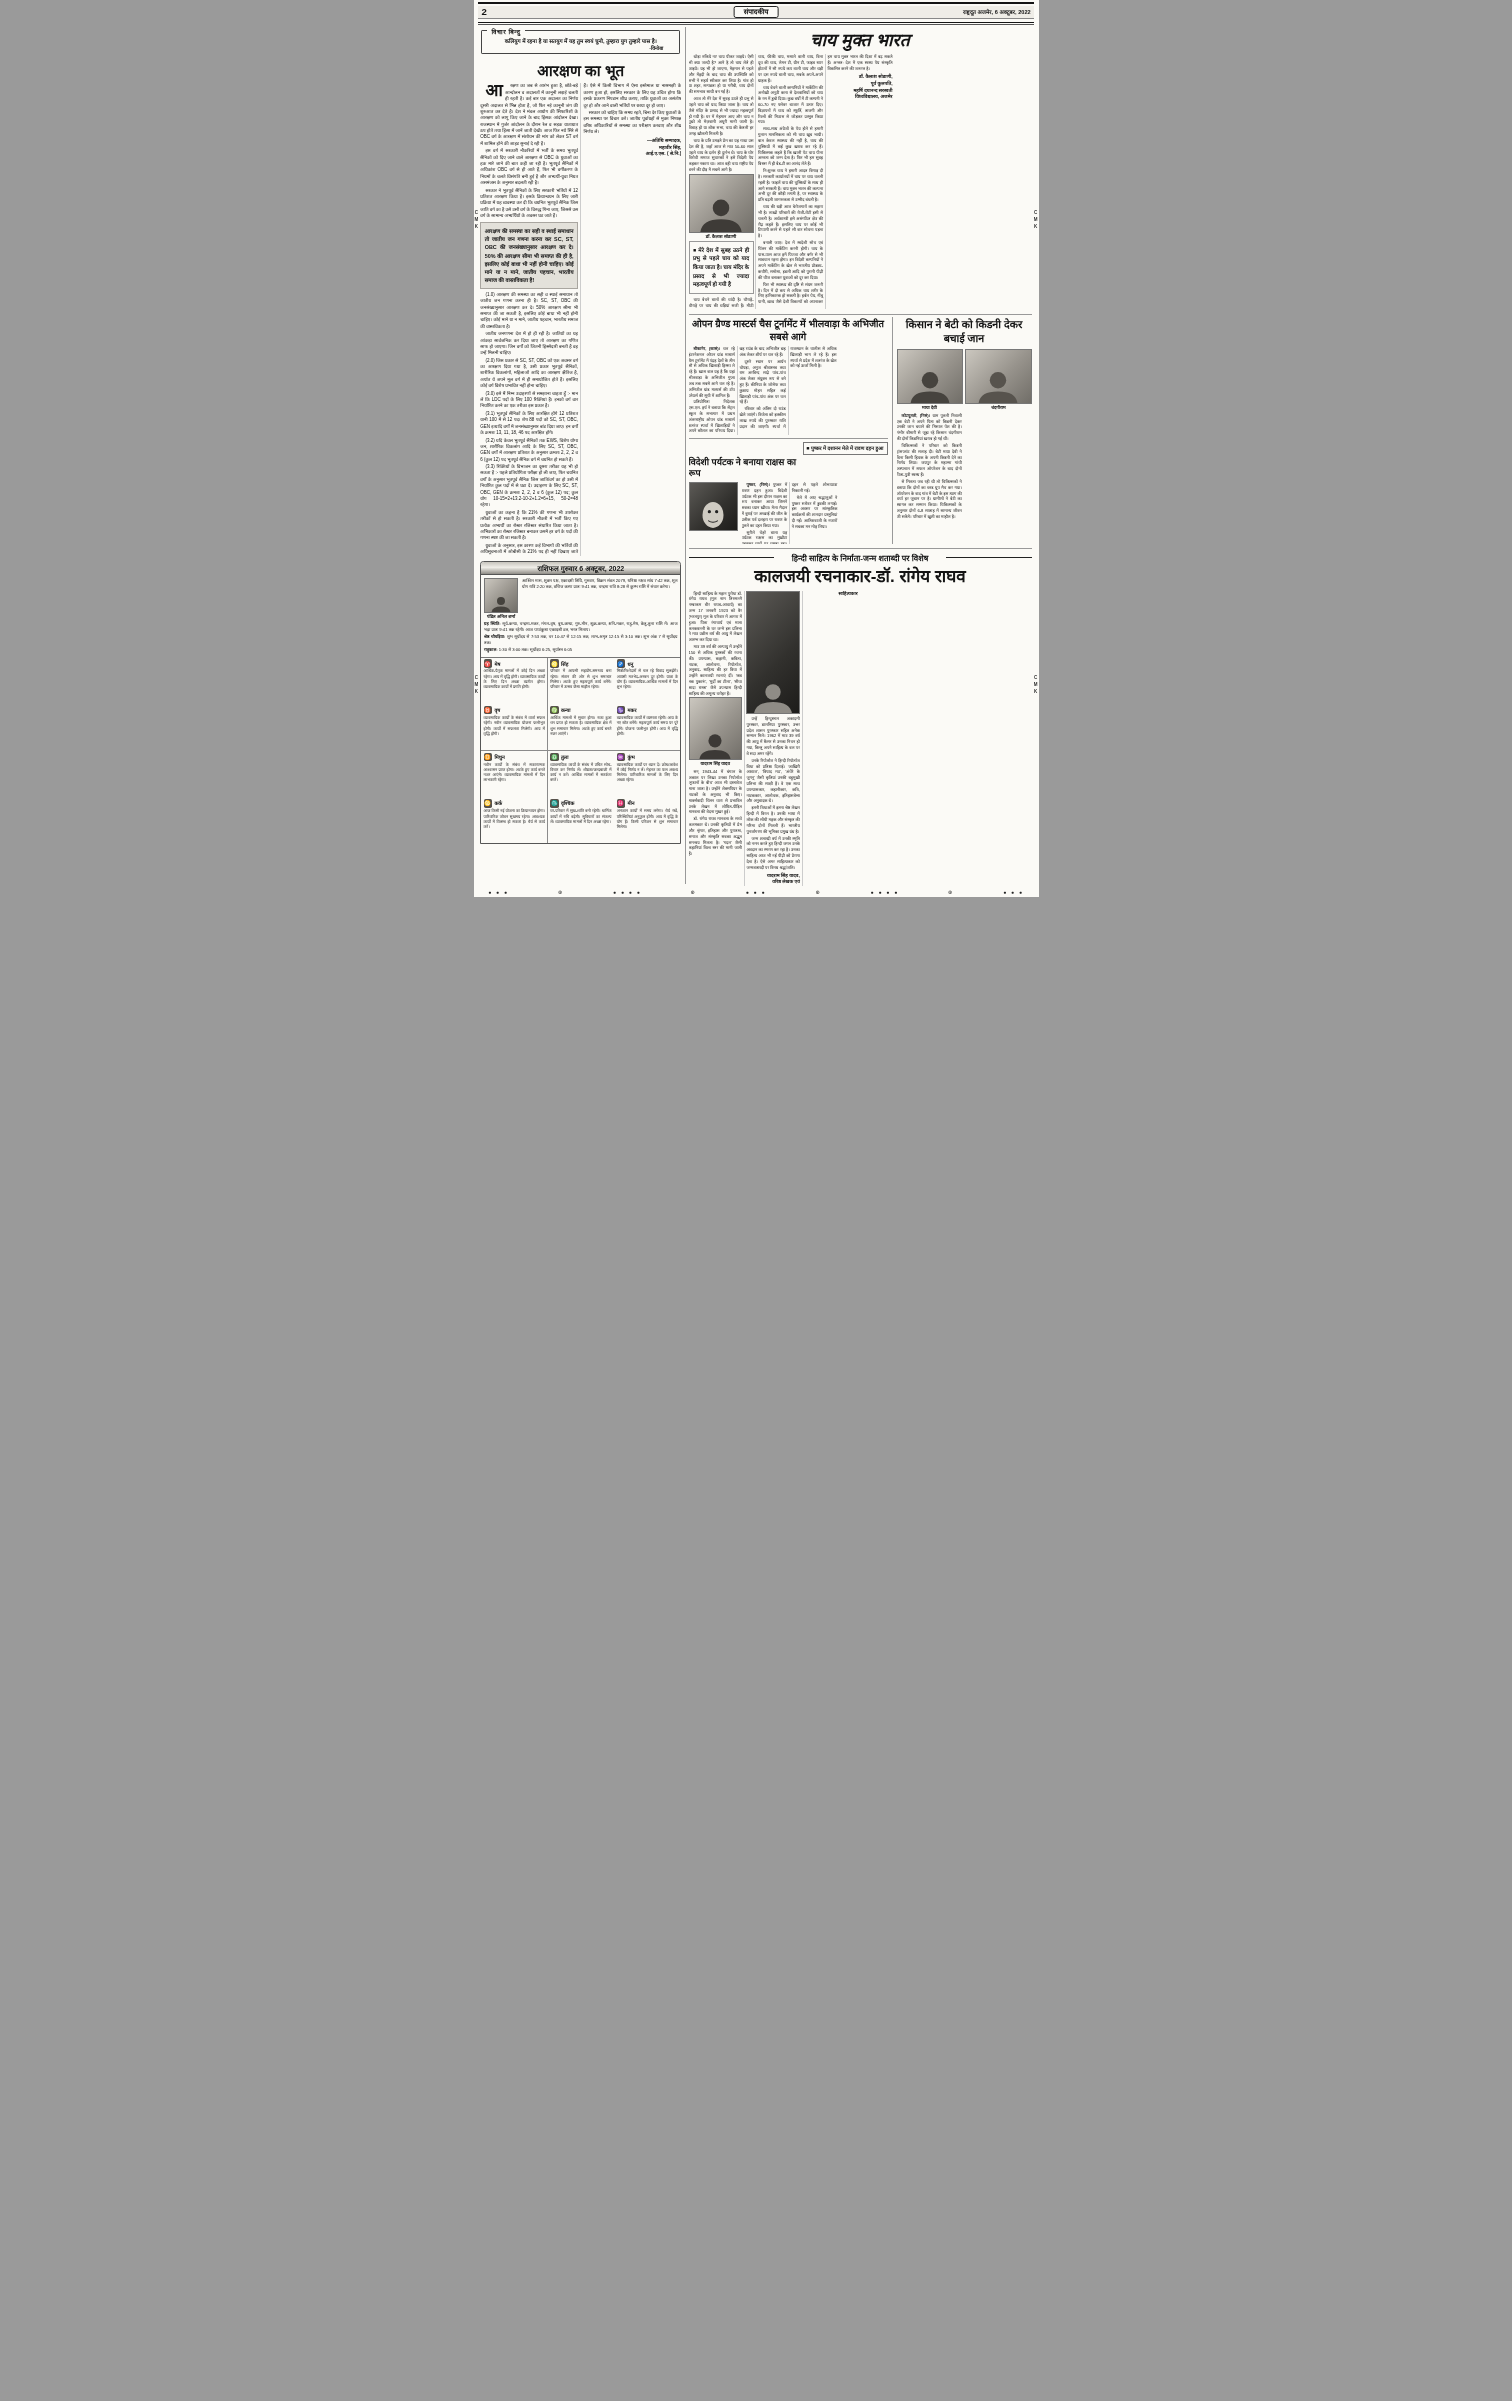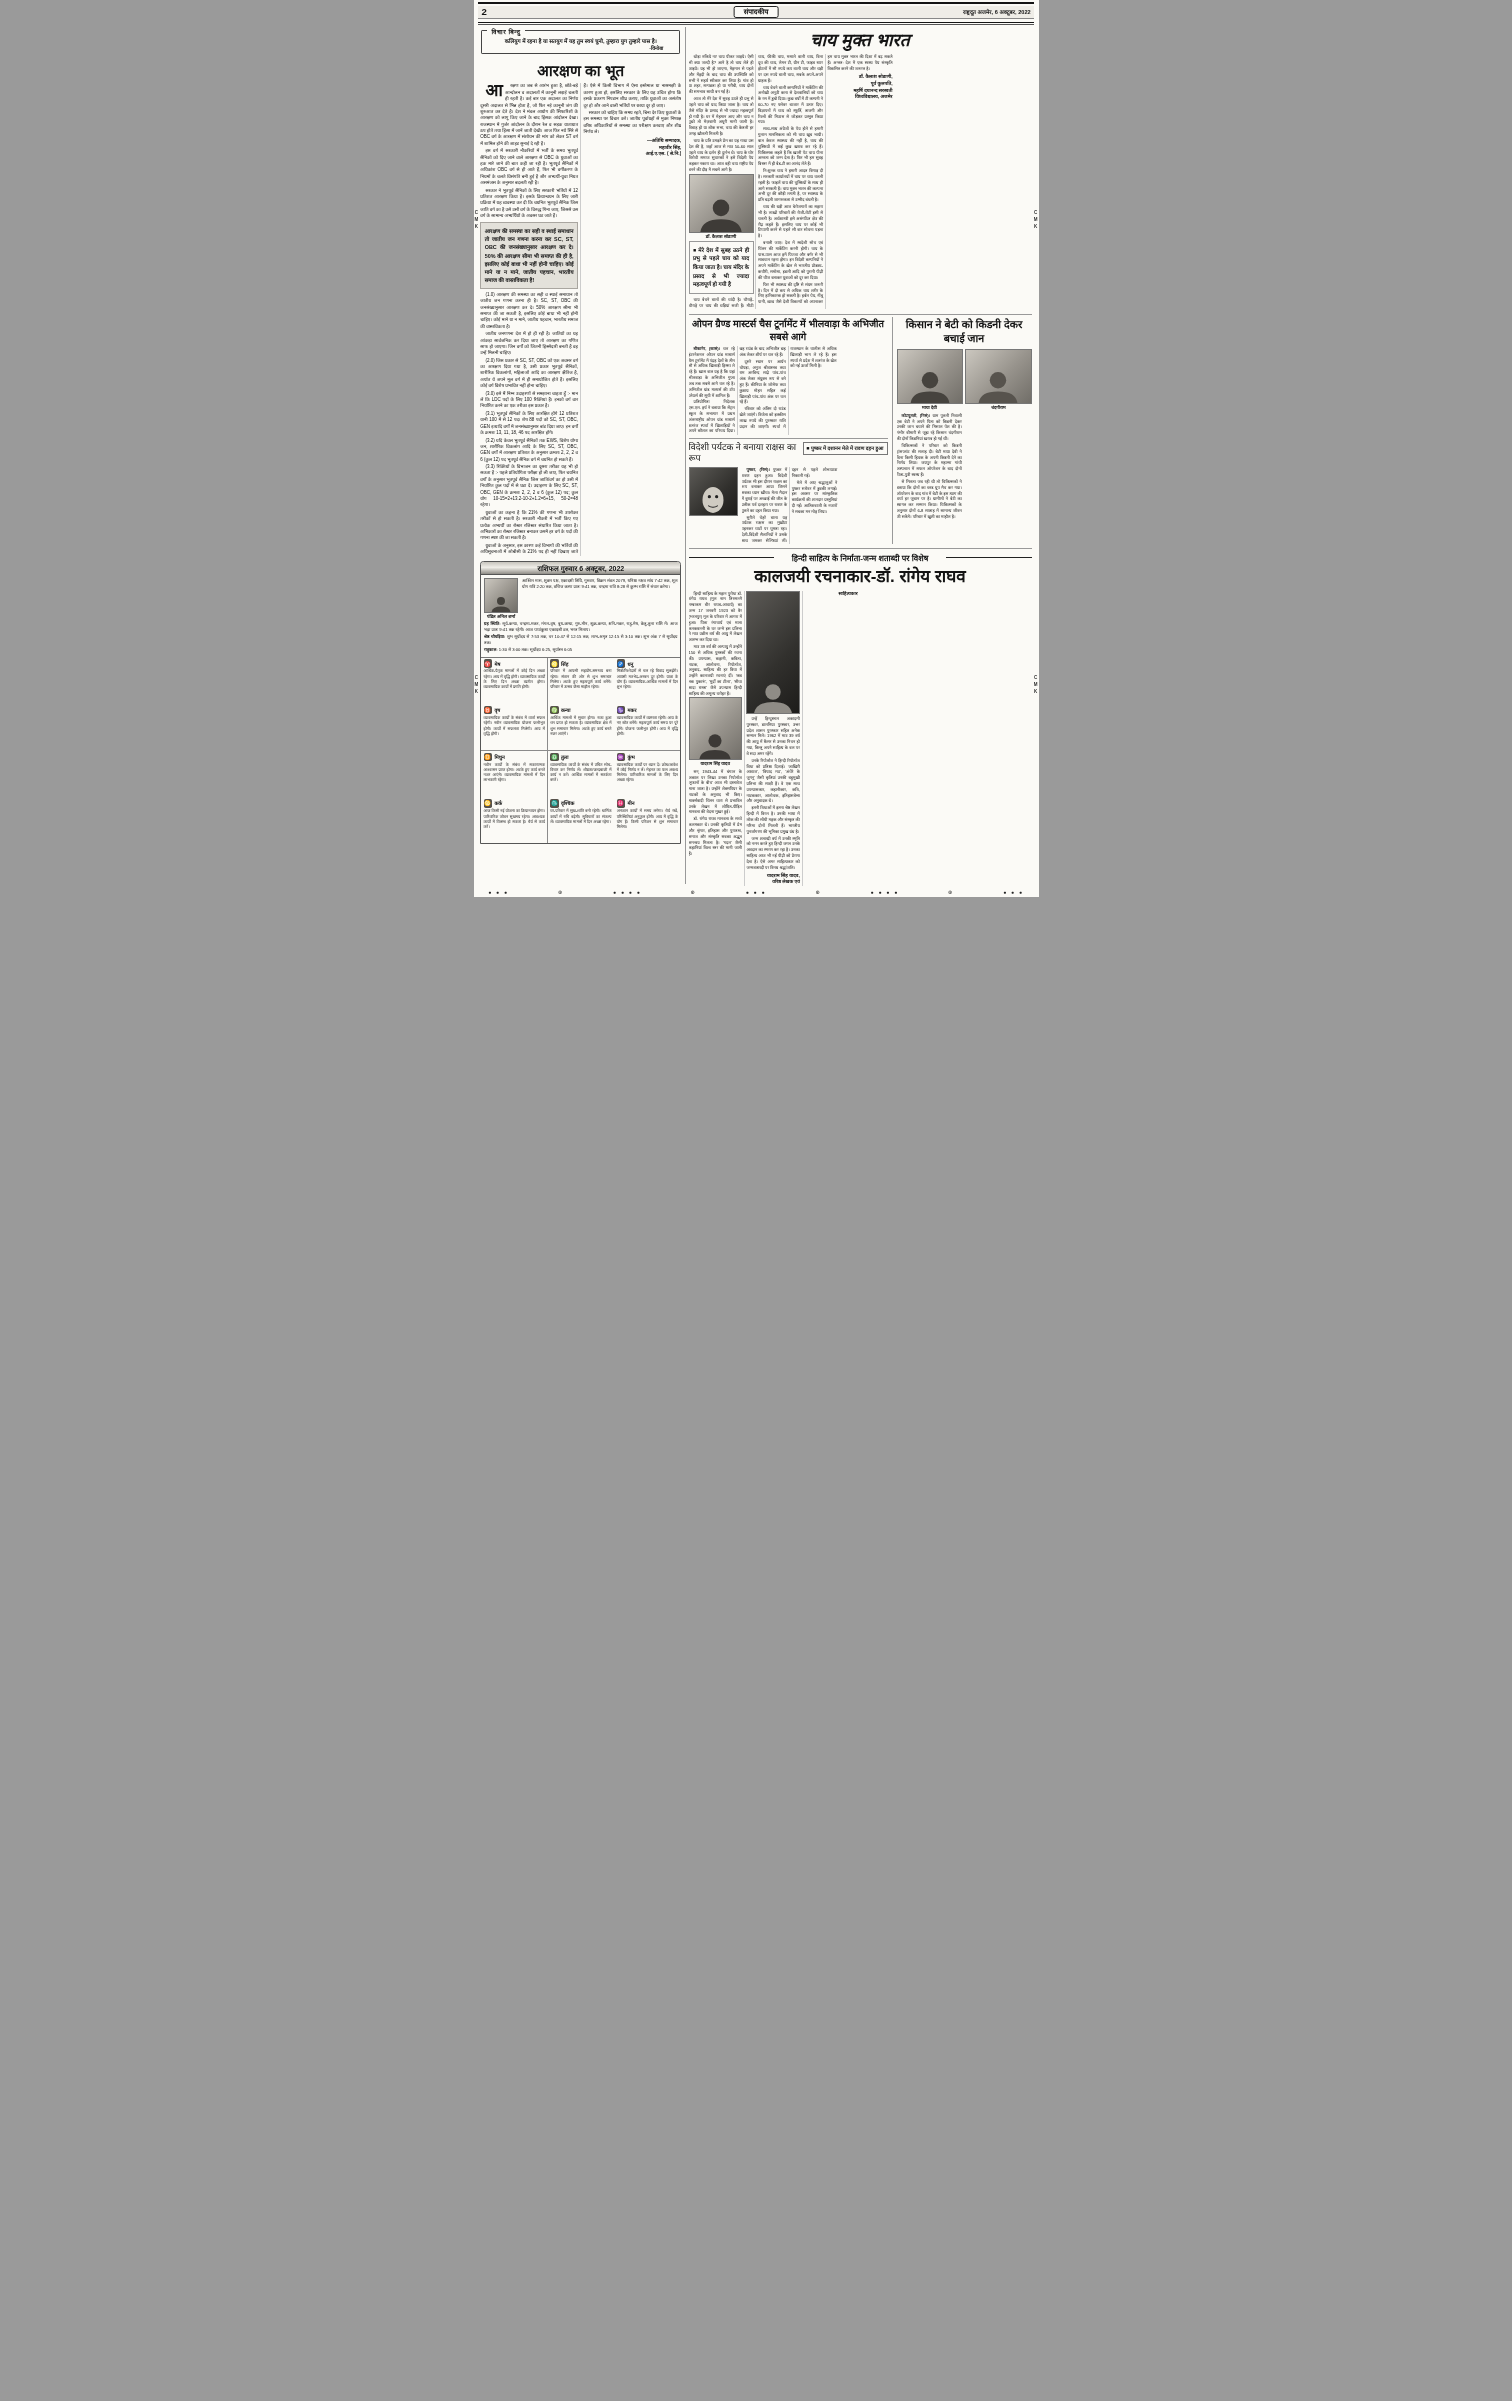--- a/index.html
+++ b/index.html
@@ -59,21 +59,21 @@
 
   
   .band { display:flex; margin-top:4.5px; border-top:0.6px solid #999; padding-top:2.3px; height:230px; overflow:hidden; }
   .band-left { width:204px; border-right:0.6px solid #999; padding-right:4px; }
   .band-right { width:139px; padding-left:4px; }
   .chess-headline { font-size:9.6px; font-weight:bold; text-align:center; line-height:1.3; margin:1.1px 0 2.8px; }
   .chess-body { column-count:4; column-gap:4.5px; column-rule:0.6px solid #ccc; column-fill:auto; font-size:4.1px; line-height:1.42; height:89px; overflow:hidden; }
 
   .rakshas { border-top:0.6px solid #999; margin-top:3.4px; padding-top:2.3px; }
   .rakshas-top { display:flex; gap:4.5px; align-items:flex-start; }
-  .rakshas-headline { font-size:9px; font-weight:normal; line-height:1.25; flex:1; }
+  .rakshas-headline { font-size:9px; font-weight:bold; line-height:1.25; flex:1;margin-top:15px; }
   .rakshas-box { border:0.6px solid #777; padding:2.3px 2.8px; font-size:5.1px; font-weight:bold; width:85px; flex:none; line-height:1.4; }
   .rakshas-flow { display:flex; gap:4px; margin-top:2.8px; }
   .rakshas-photo { width:49px; height:49px; flex:none; }
   .rakshas-body { flex:1; column-count:3; column-gap:4.5px; column-rule:0.6px solid #ccc; column-fill:auto; font-size:4.1px; line-height:1.42; height:85px; overflow:hidden; }
 
   .kidney-headline { font-size:10.7px; font-weight:bold; text-align:center; line-height:1.3; margin:1.1px 0 3.4px; }
   .kidney-photos { display:flex; gap:2.8px; }
   .kidney-photos figure { flex:1; margin:0; }
   .kidney-photo { width:100%; height:55px; }
   .kidney-body { column-count:2; column-gap:4.5px; column-rule:0.6px solid #ccc; column-fill:auto; font-size:4.1px; line-height:1.42; height:128px; overflow:hidden; margin-top:2.3px; }

